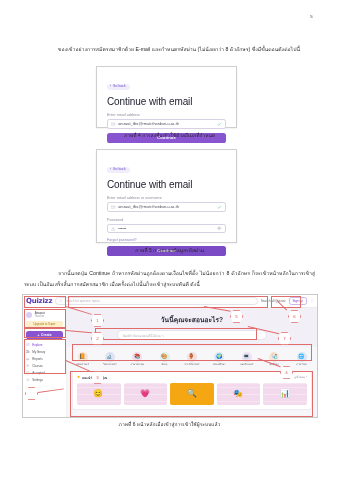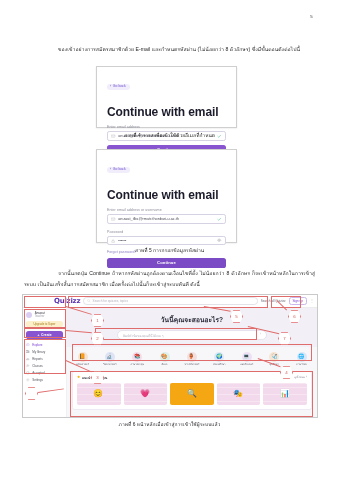--- a/index.html
+++ b/index.html
@@ -75,23 +75,23 @@
     border:none;
     line-height:1;
   }
   .goback .chev{
     font-size:3.6px;
     line-height:1;
     display:inline-block;
     transform:translateY(-0.1px);
   }
   .card-title{
-    margin-top:14px;
-    font-size:12px;
-    font-weight:700;
+    margin-top:5px;
+    font-size:10px;
+    font-weight:400;
     color:#1b1b2b;
     letter-spacing:-.1px;
   }
   .field-label{
     margin-top:6px;
     font-size:3.6px;
     color:#8b8b9a;
     letter-spacing:.05px;
   }
   .input{
@@ -170,21 +170,20 @@
     box-sizing:border-box;
     gap:3px;
   }
   .qz-logo{
     font-size:7px;
     font-weight:700;
     color:#5a2fb0;
     letter-spacing:-0.25px;
     font-family:"DejaVu Sans", sans-serif;
     flex:0 0 auto;
-    padding-left:28px;
   }
   .qz-search{
     flex:1 1 auto;
     height:7.4px;
     border:0.6px solid #e2e2e8;
     border-radius:3.7px;
     display:flex;align-items:center;
     padding:0 3px;gap:2px;
     box-sizing:border-box;
   }

